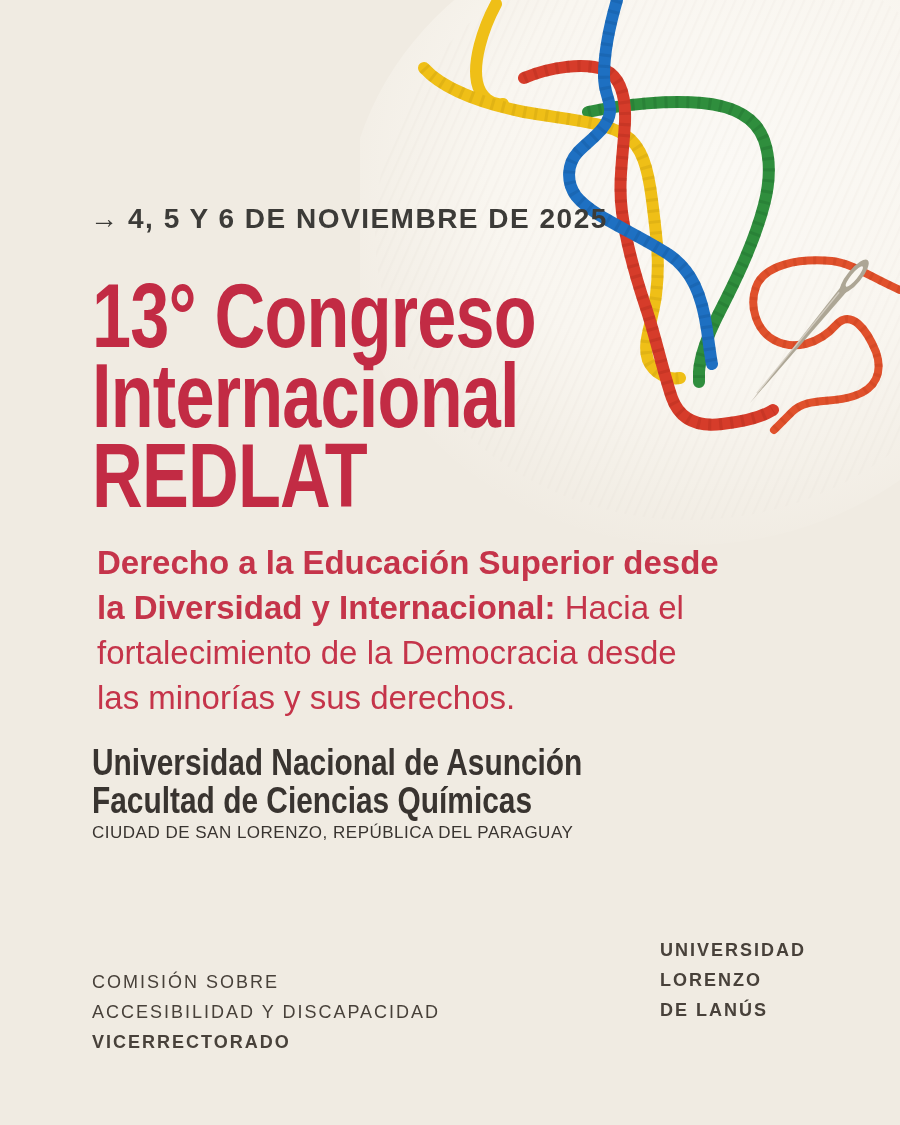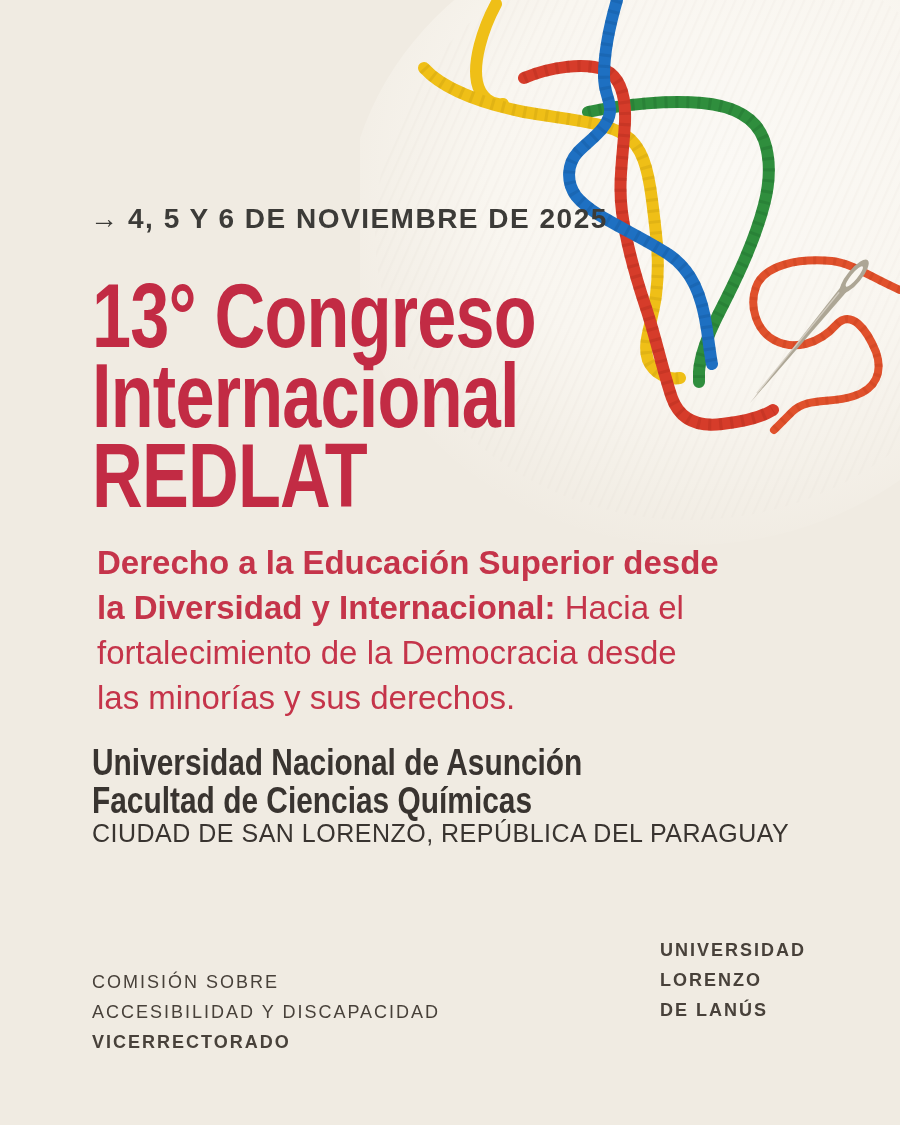--- a/index.html
+++ b/index.html
@@ -35,21 +35,21 @@
   .subtitle .seg-b{font-weight:700;}
   .institution{
     position:absolute;left:92px;top:744px;
     font-size:36px;line-height:38px;font-weight:700;
     color:var(--dark-text,#393430);
     transform:scaleX(0.83);transform-origin:0 0;
     white-space:nowrap;
   }
   .location{
     position:absolute;left:92px;top:820px;
-    font-size:25px;line-height:26px;font-weight:400;
+    font-size:17px;line-height:26px;font-weight:400;
     letter-spacing:0.5px;color:var(--dark-text,#393430);
     white-space:nowrap;
   }
   .footer-block{
     position:absolute;top:935px;
     font-size:18px;line-height:30px;
     letter-spacing:2px;color:var(--dark-footer,#48413a);
     white-space:nowrap;
   }
   .footer-left{left:92px;font-weight:400;margin-top:32px;}

